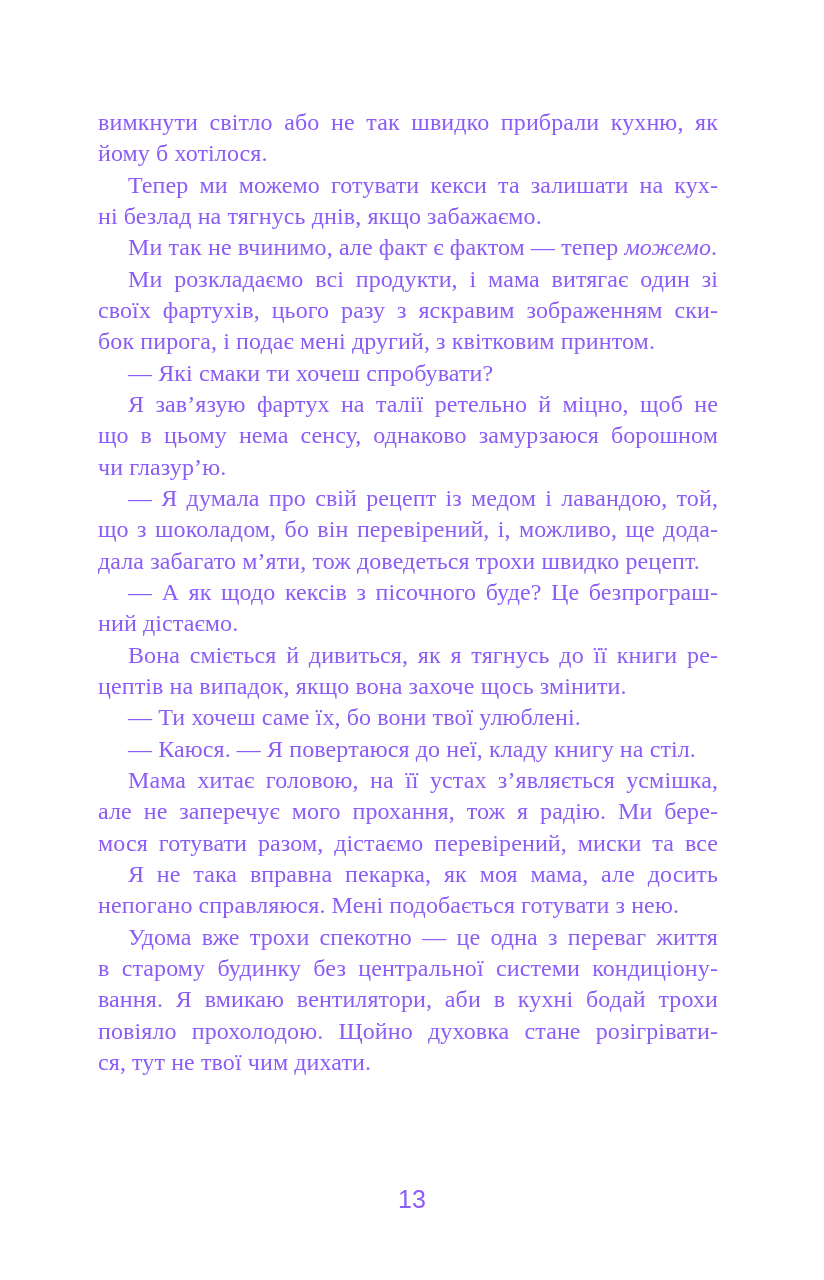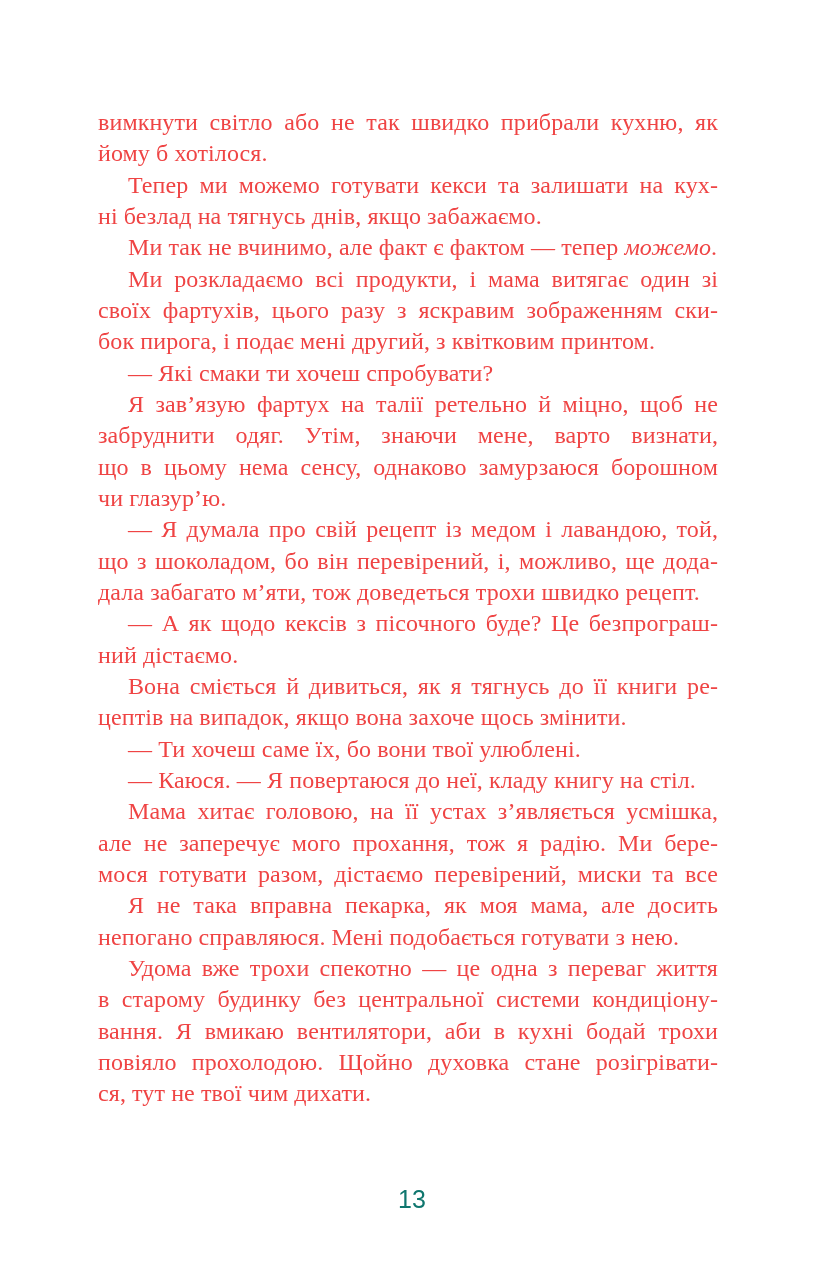--- a/index.html
+++ b/index.html
@@ -45,39 +45,38 @@
   }
   .page-number {
     position: absolute;
     top: 1187px;
     left: 0;
     width: 824px;
     text-align: center;
     font-family: "Liberation Sans", "DejaVu Sans", sans-serif;
     font-size: 25px;
     line-height: 25px;
-    color: #0f766e;
+    color: #8b5cf6;
   }
 </style>
 </head>
 <body>
 
 <div class="page" style="background: rgb(255, 255, 255);">
-  <main class="text-block" style="color: #ef4444;">
+  <main class="text-block" style="color: #8b5cf6;">
       <div class="line"><span>вимкнути світло або не так швидко прибрали кухню, як</span></div>
       <div class="line end"><span>йому б хотілося.</span></div>
       <div class="line indent"><span>Тепер ми можемо готувати кекси та залишати на кух-</span></div>
       <div class="line end"><span>ні безлад на тягнусь днів, якщо забажаємо.</span></div>
       <div class="line indent end"><span>Ми так не вчинимо, але факт є фактом — тепер </span><span class="italic">можемо</span><span>.</span></div>
       <div class="line indent"><span>Ми розкладаємо всі продукти, і мама витягає один зі</span></div>
       <div class="line"><span>своїх фартухів, цього разу з яскравим зображенням ски-</span></div>
       <div class="line end"><span>бок пирога, і подає мені другий, з квітковим принтом.</span></div>
       <div class="line indent end"><span>— Які смаки ти хочеш спробувати?</span></div>
       <div class="line indent"><span>Я зав’язую фартух на талії ретельно й міцно, щоб не</span></div>
-      <div class="line"><span>забруднити одяг. Утім, знаючи мене, варто визнати,</span></div>
       <div class="line"><span>що в цьому нема сенсу, однаково замурзаюся борошном</span></div>
       <div class="line end"><span>чи глазур’ю.</span></div>
       <div class="line indent"><span>— Я думала про свій рецепт із медом і лавандою, той,</span></div>
       <div class="line"><span>що з шоколадом, бо він перевірений, і, можливо, ще дода-</span></div>
       <div class="line end"><span>дала забагато м’яти, тож доведеться трохи швидко рецепт.</span></div>
       <div class="line indent"><span>— А як щодо кексів з пісочного буде? Це безпрограш-</span></div>
       <div class="line end"><span>ний дістаємо.</span></div>
       <div class="line indent"><span>Вона сміється й дивиться, як я тягнусь до її книги ре-</span></div>
       <div class="line end"><span>цептів на випадок, якщо вона захоче щось змінити.</span></div>
       <div class="line indent end"><span>— Ти хочеш саме їх, бо вони твої улюблені.</span></div>

